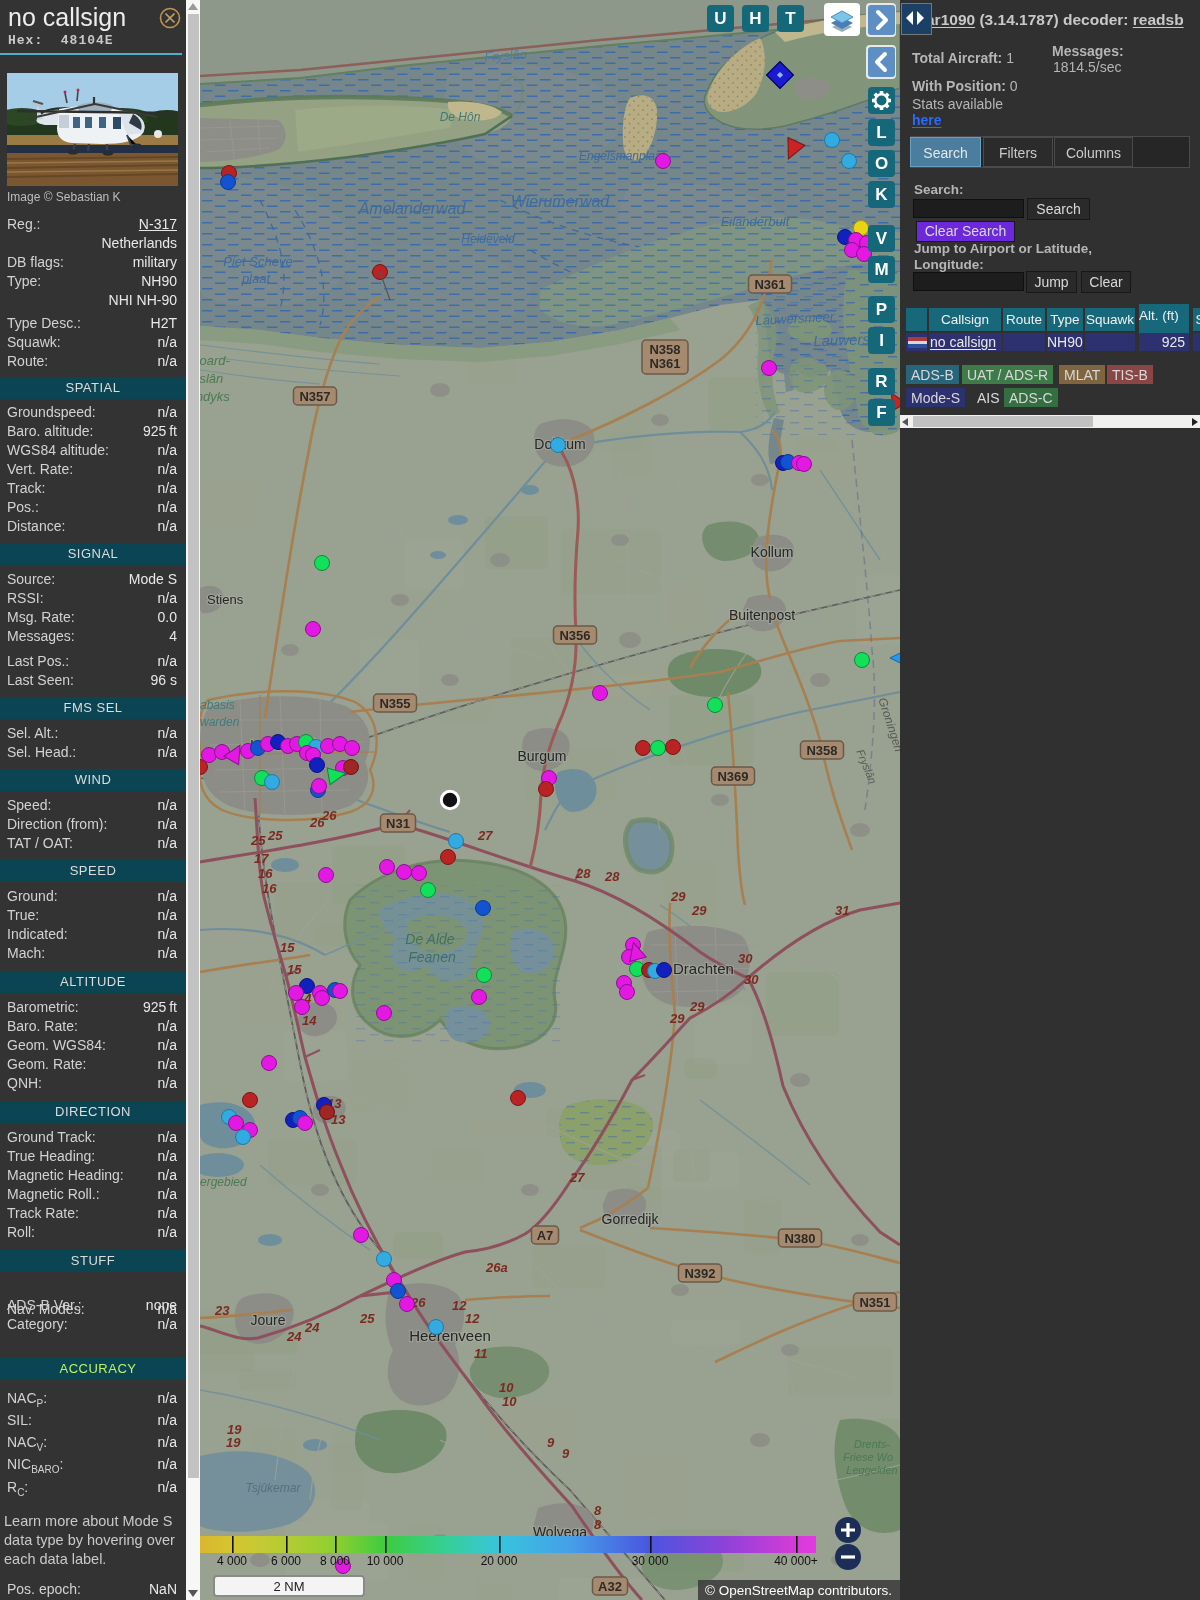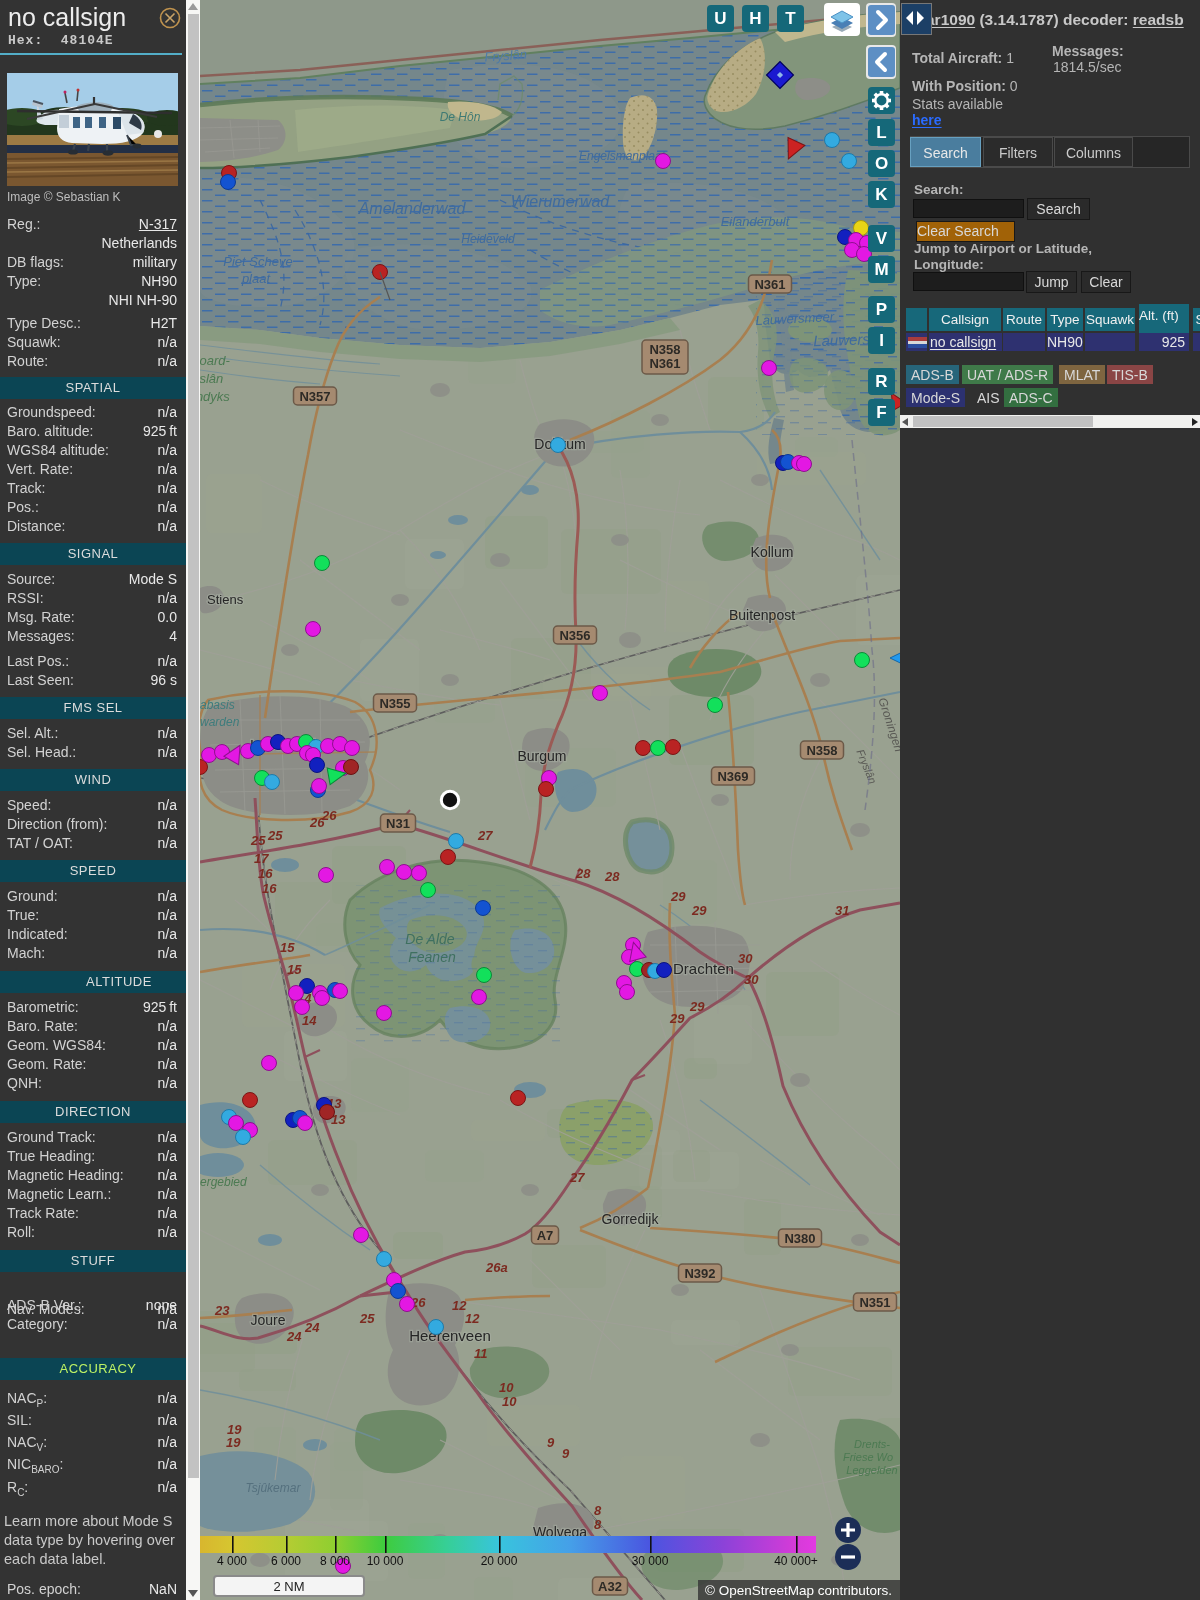--- a/index.html
+++ b/index.html
@@ -760,31 +760,31 @@
     <div style="position:absolute;left:7px;top:744px;width:170px;height:19px;font-size:14px;"><span style="color:#d2d2d2">Sel. Head.:</span><span style="position:absolute;right:0;color:#e8e8e8">n/a</span></div>
     <div style="position:absolute;left:0;top:769px;width:186px;height:22px;background:#0b4554;color:#dcdcdc;font-size:13px;text-align:center;line-height:22px;letter-spacing:0.5px;">WIND</div>
     <div style="position:absolute;left:7px;top:797px;width:170px;height:19px;font-size:14px;"><span style="color:#d2d2d2">Speed:</span><span style="position:absolute;right:0;color:#e8e8e8">n/a</span></div>
     <div style="position:absolute;left:7px;top:816px;width:170px;height:19px;font-size:14px;"><span style="color:#d2d2d2">Direction (from):</span><span style="position:absolute;right:0;color:#e8e8e8">n/a</span></div>
     <div style="position:absolute;left:7px;top:835px;width:170px;height:19px;font-size:14px;"><span style="color:#d2d2d2">TAT / OAT:</span><span style="position:absolute;right:0;color:#e8e8e8">n/a</span></div>
     <div style="position:absolute;left:0;top:860px;width:186px;height:22px;background:#0b4554;color:#dcdcdc;font-size:13px;text-align:center;line-height:22px;letter-spacing:0.5px;">SPEED</div>
     <div style="position:absolute;left:7px;top:888px;width:170px;height:19px;font-size:14px;"><span style="color:#d2d2d2">Ground:</span><span style="position:absolute;right:0;color:#e8e8e8">n/a</span></div>
     <div style="position:absolute;left:7px;top:907px;width:170px;height:19px;font-size:14px;"><span style="color:#d2d2d2">True:</span><span style="position:absolute;right:0;color:#e8e8e8">n/a</span></div>
     <div style="position:absolute;left:7px;top:926px;width:170px;height:19px;font-size:14px;"><span style="color:#d2d2d2">Indicated:</span><span style="position:absolute;right:0;color:#e8e8e8">n/a</span></div>
     <div style="position:absolute;left:7px;top:945px;width:170px;height:19px;font-size:14px;"><span style="color:#d2d2d2">Mach:</span><span style="position:absolute;right:0;color:#e8e8e8">n/a</span></div>
-    <div style="position:absolute;left:0;top:971px;width:186px;height:22px;background:#0b4554;color:#dcdcdc;font-size:13px;text-align:center;line-height:22px;letter-spacing:0.5px;padding-left:26px;">ALTITUDE</div>
+    <div style="position:absolute;left:0;top:971px;width:186px;height:22px;background:#0b4554;color:#dcdcdc;font-size:13px;text-align:center;line-height:22px;letter-spacing:0.5px;">ALTITUDE</div>
     <div style="position:absolute;left:7px;top:999px;width:170px;height:19px;font-size:14px;"><span style="color:#d2d2d2">Barometric:</span><span style="position:absolute;right:0;color:#e8e8e8">925 ft</span></div>
     <div style="position:absolute;left:7px;top:1018px;width:170px;height:19px;font-size:14px;"><span style="color:#d2d2d2">Baro. Rate:</span><span style="position:absolute;right:0;color:#e8e8e8">n/a</span></div>
     <div style="position:absolute;left:7px;top:1037px;width:170px;height:19px;font-size:14px;"><span style="color:#d2d2d2">Geom. WGS84:</span><span style="position:absolute;right:0;color:#e8e8e8">n/a</span></div>
     <div style="position:absolute;left:7px;top:1056px;width:170px;height:19px;font-size:14px;"><span style="color:#d2d2d2">Geom. Rate:</span><span style="position:absolute;right:0;color:#e8e8e8">n/a</span></div>
     <div style="position:absolute;left:7px;top:1075px;width:170px;height:19px;font-size:14px;"><span style="color:#d2d2d2">QNH:</span><span style="position:absolute;right:0;color:#e8e8e8">n/a</span></div>
     <div style="position:absolute;left:0;top:1101px;width:186px;height:22px;background:#0b4554;color:#dcdcdc;font-size:13px;text-align:center;line-height:22px;letter-spacing:0.5px;">DIRECTION</div>
     <div style="position:absolute;left:7px;top:1129px;width:170px;height:19px;font-size:14px;"><span style="color:#d2d2d2">Ground Track:</span><span style="position:absolute;right:0;color:#e8e8e8">n/a</span></div>
     <div style="position:absolute;left:7px;top:1148px;width:170px;height:19px;font-size:14px;"><span style="color:#d2d2d2">True Heading:</span><span style="position:absolute;right:0;color:#e8e8e8">n/a</span></div>
     <div style="position:absolute;left:7px;top:1167px;width:170px;height:19px;font-size:14px;"><span style="color:#d2d2d2">Magnetic Heading:</span><span style="position:absolute;right:0;color:#e8e8e8">n/a</span></div>
-    <div style="position:absolute;left:7px;top:1186px;width:170px;height:19px;font-size:14px;"><span style="color:#d2d2d2">Magnetic Learn.:</span><span style="position:absolute;right:0;color:#e8e8e8">n/a</span></div>
+    <div style="position:absolute;left:7px;top:1186px;width:170px;height:19px;font-size:14px;"><span style="color:#d2d2d2">Magnetic Roll.:</span><span style="position:absolute;right:0;color:#e8e8e8">n/a</span></div>
     <div style="position:absolute;left:7px;top:1205px;width:170px;height:19px;font-size:14px;"><span style="color:#d2d2d2">Track Rate:</span><span style="position:absolute;right:0;color:#e8e8e8">n/a</span></div>
     <div style="position:absolute;left:7px;top:1224px;width:170px;height:19px;font-size:14px;"><span style="color:#d2d2d2">Roll:</span><span style="position:absolute;right:0;color:#e8e8e8">n/a</span></div>
     <div style="position:absolute;left:0;top:1250px;width:186px;height:22px;background:#0b4554;color:#dcdcdc;font-size:13px;text-align:center;line-height:22px;letter-spacing:0.5px;">STUFF</div>
     <div style="position:absolute;left:7px;top:1278px;width:170px;height:19px;font-size:14px;margin-top:23px;"><span style="color:#d2d2d2">Nav. Modes:</span><span style="position:absolute;right:0;color:#e8e8e8">n/a</span></div>
     <div style="position:absolute;left:7px;top:1297px;width:170px;height:19px;font-size:14px;"><span style="color:#d2d2d2">ADS-B Ver.:</span><span style="position:absolute;right:0;color:#e8e8e8">none</span></div>
     <div style="position:absolute;left:7px;top:1316px;width:170px;height:19px;font-size:14px;"><span style="color:#d2d2d2">Category:</span><span style="position:absolute;right:0;color:#e8e8e8">n/a</span></div>
     <div style="position:absolute;left:0;top:1358px;width:196px;height:22px;background:#0b4554;color:#bef264;font-size:13px;text-align:center;line-height:22px;letter-spacing:0.5px;">ACCURACY</div>
     <div style="position:absolute;left:7px;top:1390px;width:170px;height:19px;font-size:14px;"><span style="color:#d2d2d2">NAC<sub style="font-size:10px">P</sub>:</span><span style="position:absolute;right:0;color:#e8e8e8">n/a</span></div>
     <div style="position:absolute;left:7px;top:1412px;width:170px;height:19px;font-size:14px;"><span style="color:#d2d2d2">SIL:</span><span style="position:absolute;right:0;color:#e8e8e8">n/a</span></div>
     <div style="position:absolute;left:7px;top:1434px;width:170px;height:19px;font-size:14px;"><span style="color:#d2d2d2">NAC<sub style="font-size:10px">V</sub>:</span><span style="position:absolute;right:0;color:#e8e8e8">n/a</span></div>
@@ -810,21 +810,21 @@
     <div style="position:absolute;left:12px;top:78px;font-size:14px;font-weight:bold;color:#b5b5b5">With Position: <span style="font-weight:normal">0</span></div>
     <div style="position:absolute;left:12px;top:96px;font-size:14px;font-weight:normal;color:#b5b5b5">Stats available</div>
     <div style="position:absolute;left:12px;top:112px;font-size:14px;font-weight:bold;color:#2a6bff"><u>here</u></div>
     <div style="position:absolute;left:10px;top:136px;width:280px;height:32px;background:#262626;border:1px solid #4a4a4a;box-sizing:border-box"></div>
     <div style="position:absolute;left:10px;top:137px;width:71px;height:30px;background:#4a7d9e;color:#e8e8e8;font-size:14px;text-align:center;line-height:30px;border:1px solid #67a0c0;box-sizing:border-box">Search</div>
     <div style="position:absolute;left:83px;top:137px;width:70px;height:30px;background:#2b2b2b;color:#cacaca;font-size:14px;text-align:center;line-height:30px;border:1px solid #4a4a4a;box-sizing:border-box">Filters</div>
     <div style="position:absolute;left:154px;top:137px;width:79px;height:30px;background:#2b2b2b;color:#cacaca;font-size:14px;text-align:center;line-height:30px;border:1px solid #4a4a4a;box-sizing:border-box">Columns</div>
     <div style="position:absolute;left:14px;top:182px;font-size:13.5px;font-weight:bold;color:#b5b5b5">Search:</div>
     <div style="position:absolute;left:13px;top:199px;width:109px;height:17px;background:#1d1d1d;border:1px solid #101010"></div>
     <div style="position:absolute;left:127px;top:198px;width:61px;height:20px;background:#2a2a2a;border:1px solid #181818;color:#d8d8d8;font-size:14px;text-align:center;line-height:20px">Search</div>
-    <div style="position:absolute;left:16px;top:221px;width:97px;height:19px;background:#a16207;border:1px solid #181818;color:#d8d8d8;font-size:14px;line-height:19px">Clear Search</div>
+    <div style="position:absolute;left:16px;top:221px;width:97px;height:19px;background:#6d28d9;border:1px solid #181818;color:#d8d8d8;font-size:14px;text-align:center;line-height:19px">Clear Search</div>
     <div style="position:absolute;left:14px;top:241px;font-size:13.5px;font-weight:bold;color:#b5b5b5;line-height:15.5px">Jump to Airport or Latitude,<br>Longitude:</div>
     <div style="position:absolute;left:13px;top:272px;width:109px;height:17px;background:#1d1d1d;border:1px solid #101010"></div>
     <div style="position:absolute;left:126px;top:271px;width:49px;height:20px;background:#2a2a2a;border:1px solid #181818;color:#d8d8d8;font-size:14px;text-align:center;line-height:20px">Jump</div>
     <div style="position:absolute;left:181px;top:271px;width:48px;height:20px;background:#2a2a2a;border:1px solid #181818;color:#d8d8d8;font-size:14px;text-align:center;line-height:20px">Clear</div>
     <div style="background:#17687a;color:#f0f0f0;font-size:13.5px;text-align:center;position:absolute;top:308px;height:23px;line-height:23px;left:6px;width:21px;overflow:hidden"></div>
     <div style="background:#17687a;color:#f0f0f0;font-size:13.5px;text-align:center;position:absolute;top:308px;height:23px;line-height:23px;left:29px;width:72px;overflow:hidden">Callsign</div>
     <div style="background:#17687a;color:#f0f0f0;font-size:13.5px;text-align:center;position:absolute;top:308px;height:23px;line-height:23px;left:103px;width:42px;overflow:hidden">Route</div>
     <div style="background:#17687a;color:#f0f0f0;font-size:13.5px;text-align:center;position:absolute;top:308px;height:23px;line-height:23px;left:147px;width:36px;overflow:hidden">Type</div>
     <div style="background:#17687a;color:#f0f0f0;font-size:13.5px;text-align:center;position:absolute;top:308px;height:23px;line-height:23px;left:185px;width:50px;overflow:hidden">Squawk</div>
     <div style="background:#17687a;color:#f0f0f0;font-size:13.5px;position:absolute;top:304px;height:35px;line-height:23px;left:239px;width:50px;overflow:hidden">Alt.&nbsp;(ft)</div>

